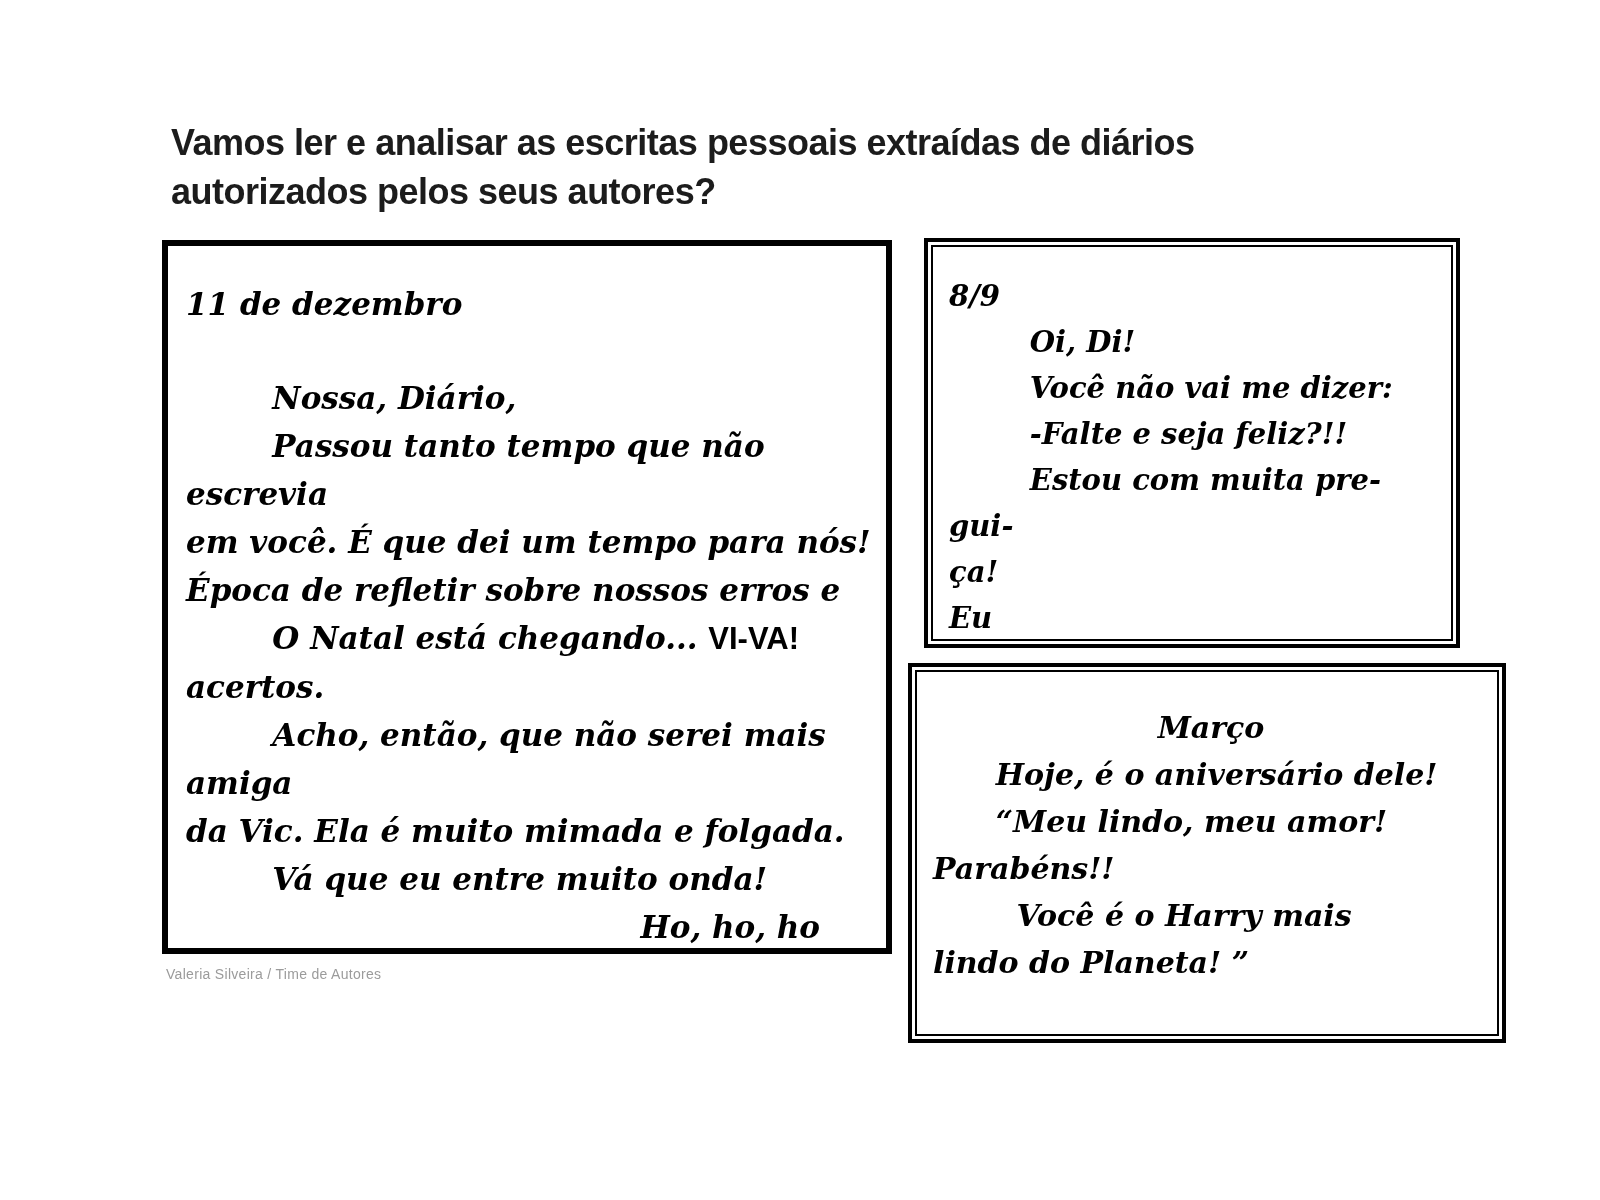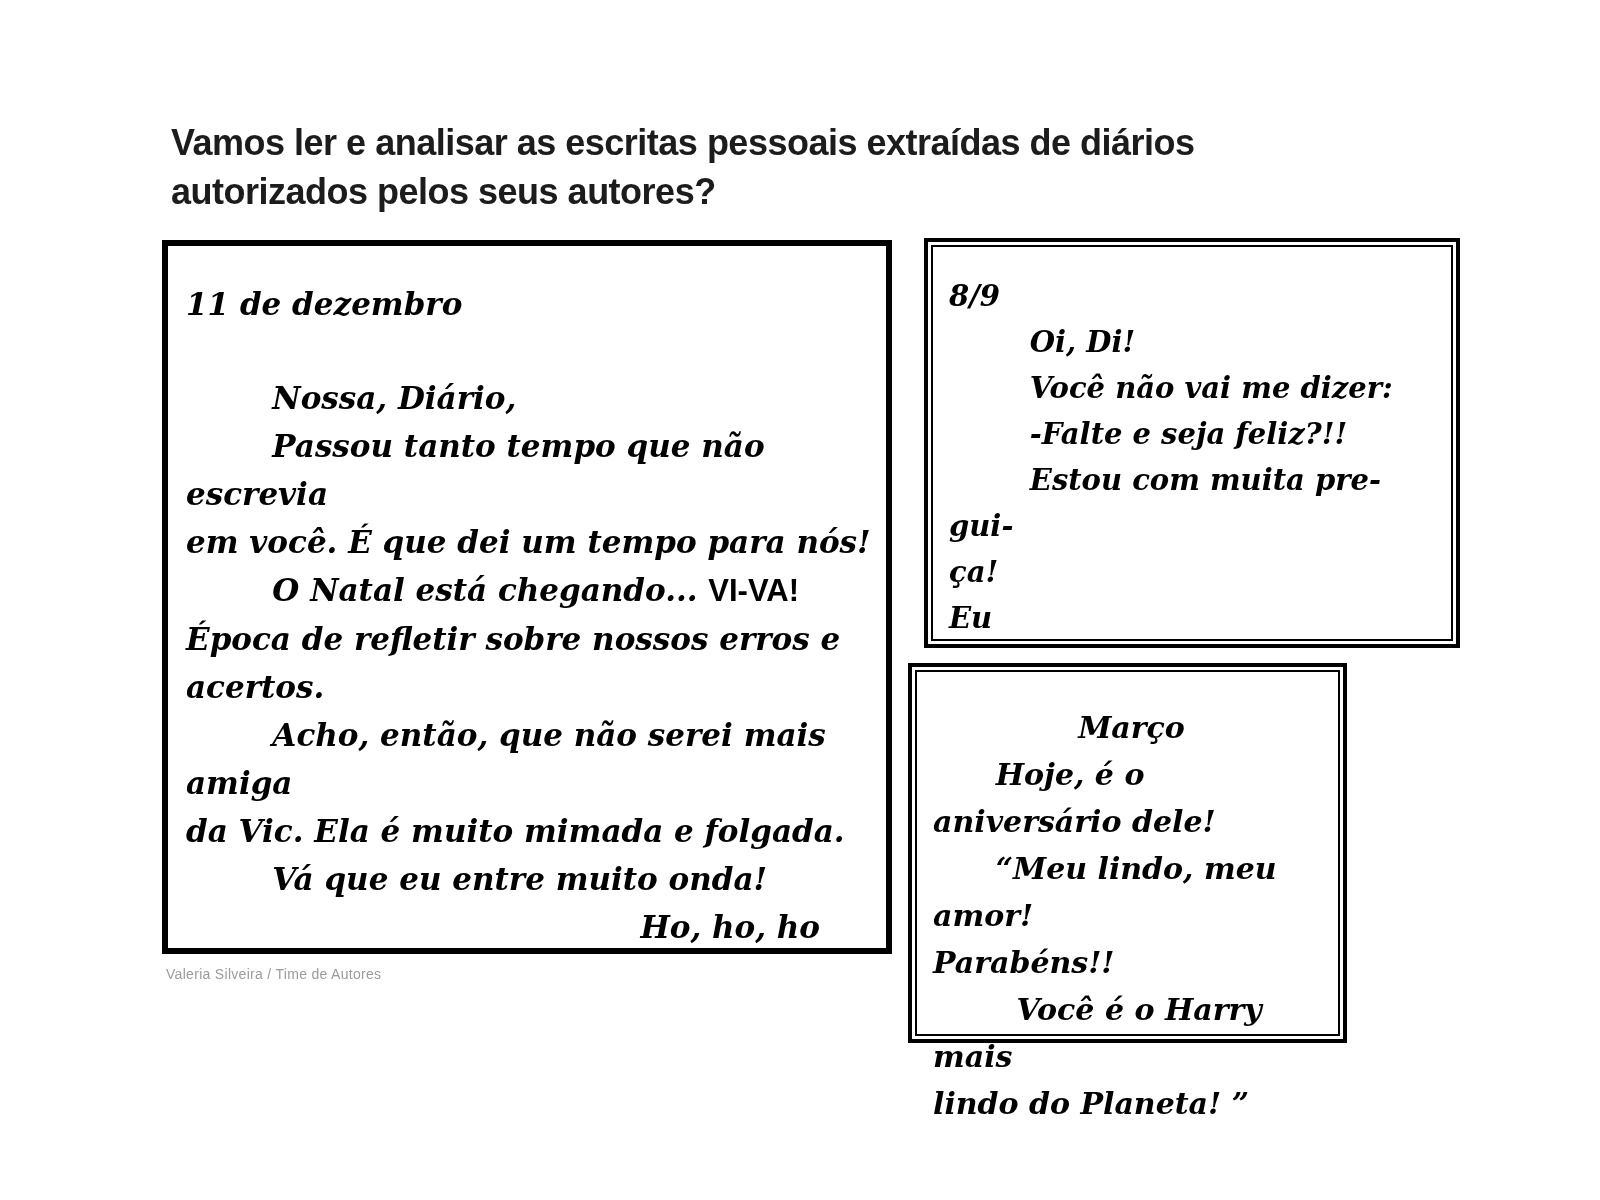--- a/index.html
+++ b/index.html
@@ -72,21 +72,21 @@
   }
   .card-top-right {
     left: 924px;
     top: 238px;
     width: 536px;
     height: 410px;
   }
   .card-bottom-right {
     left: 908px;
     top: 663px;
-    width: 439px;
+    width: 598px;
     height: 380px;
   }
   .card-inner {
     box-sizing: border-box;
     border: 2px solid #000000;
     width: 100%;
     height: 100%;
     background: #ffffff;
   }
   .card-top-right .card-inner {
@@ -127,22 +127,22 @@
 <div class="slide-title">
   <div>Vamos ler e analisar as escritas pessoais extraídas de diários</div>
   <div>autorizados pelos seus autores?</div>
 </div>
 
 <div class="card-left script">
   <div class="line date-line">11 de dezembro</div>
   <div class="line">        Nossa, Diário,</div>
   <div class="line">        Passou tanto tempo que não escrevia</div>
   <div class="line">em você. É que dei um tempo para nós!</div>
+  <div class="line">Época de refletir sobre nossos erros e</div>
   <div class="line"><span>        O Natal está chegando... </span><span class="shout">VI-VA!</span></div>
-  <div class="line">Época de refletir sobre nossos erros e</div>
   <div class="line">acertos.</div>
   <div class="line">        Acho, então, que não serei mais amiga</div>
   <div class="line">da Vic. Ela é muito mimada e folgada.</div>
   <div class="line">        Vá que eu entre muito onda!</div>
   <div class="line signoff-ho">Ho, ho, ho</div>
 </div>
 
 <div class="card-outer card-top-right">
   <div class="card-inner script">
     <div class="line">8/9</div>

